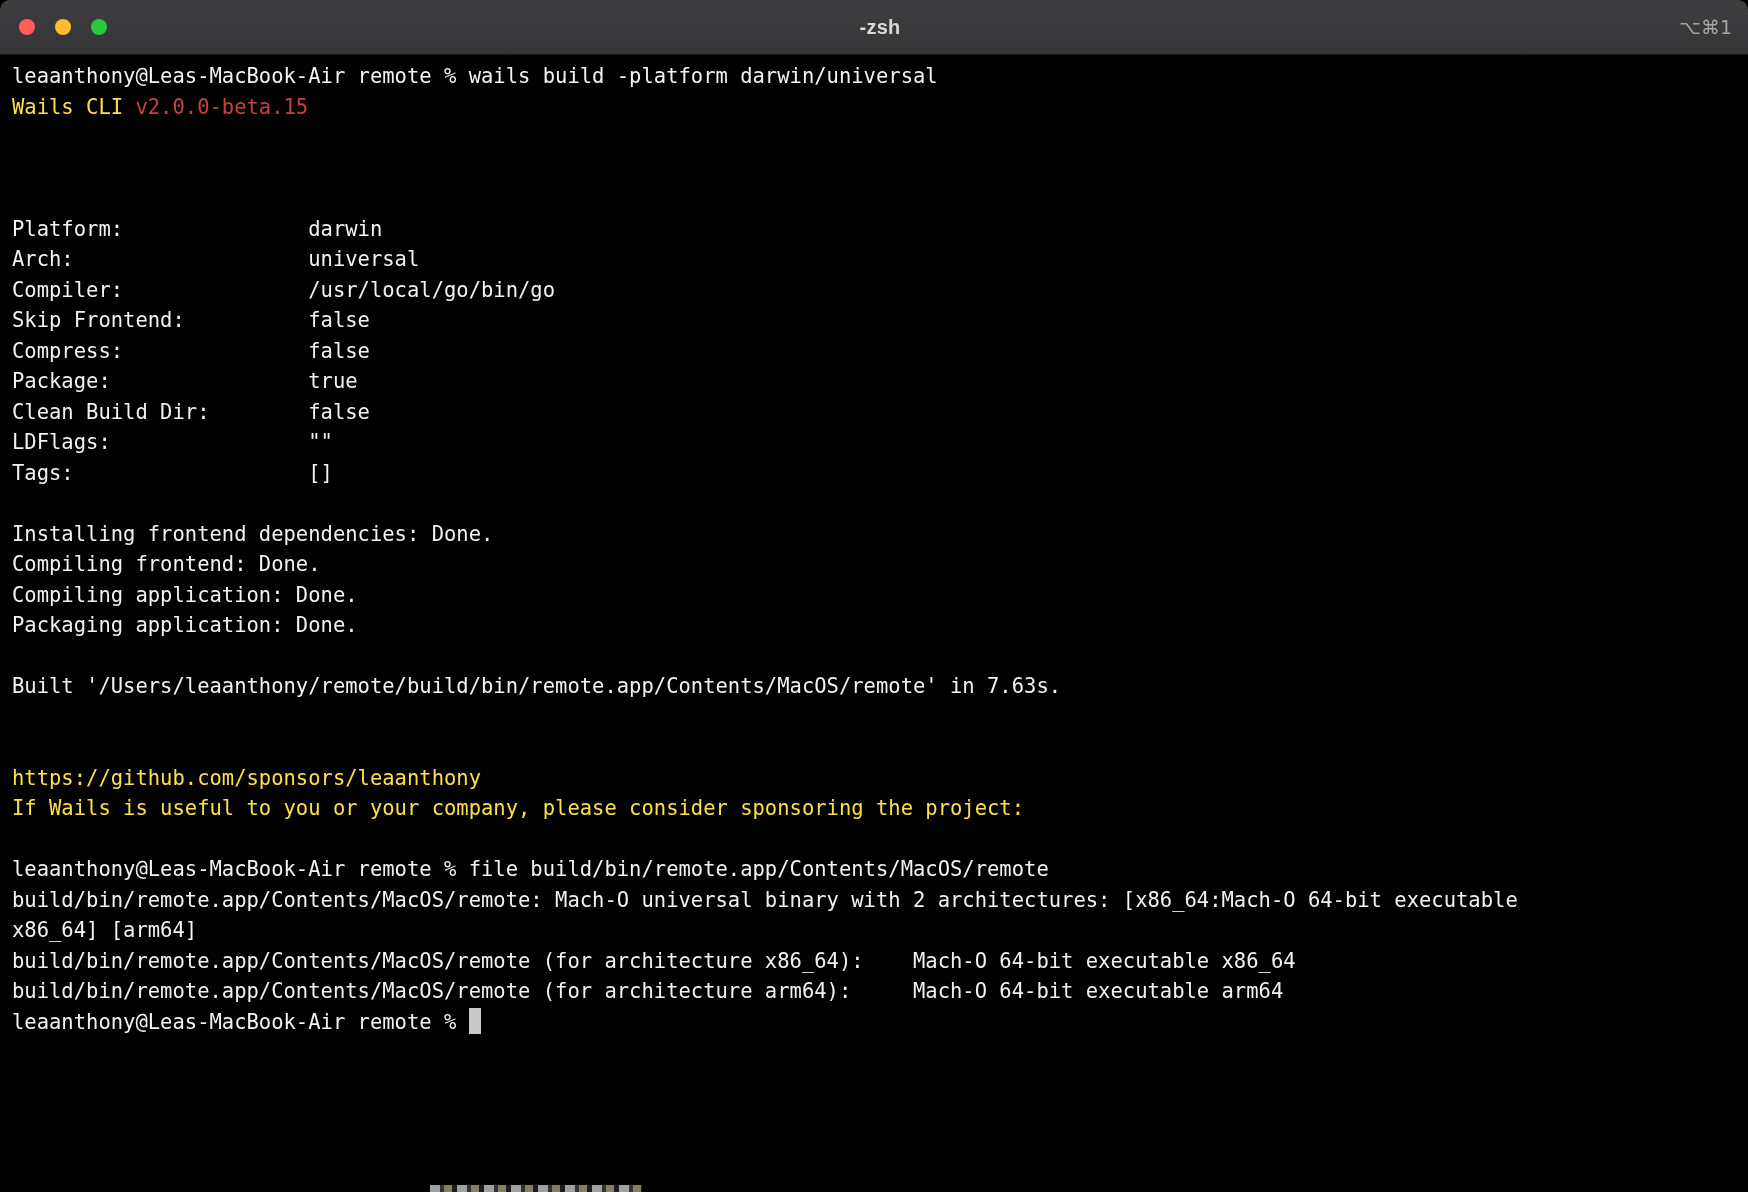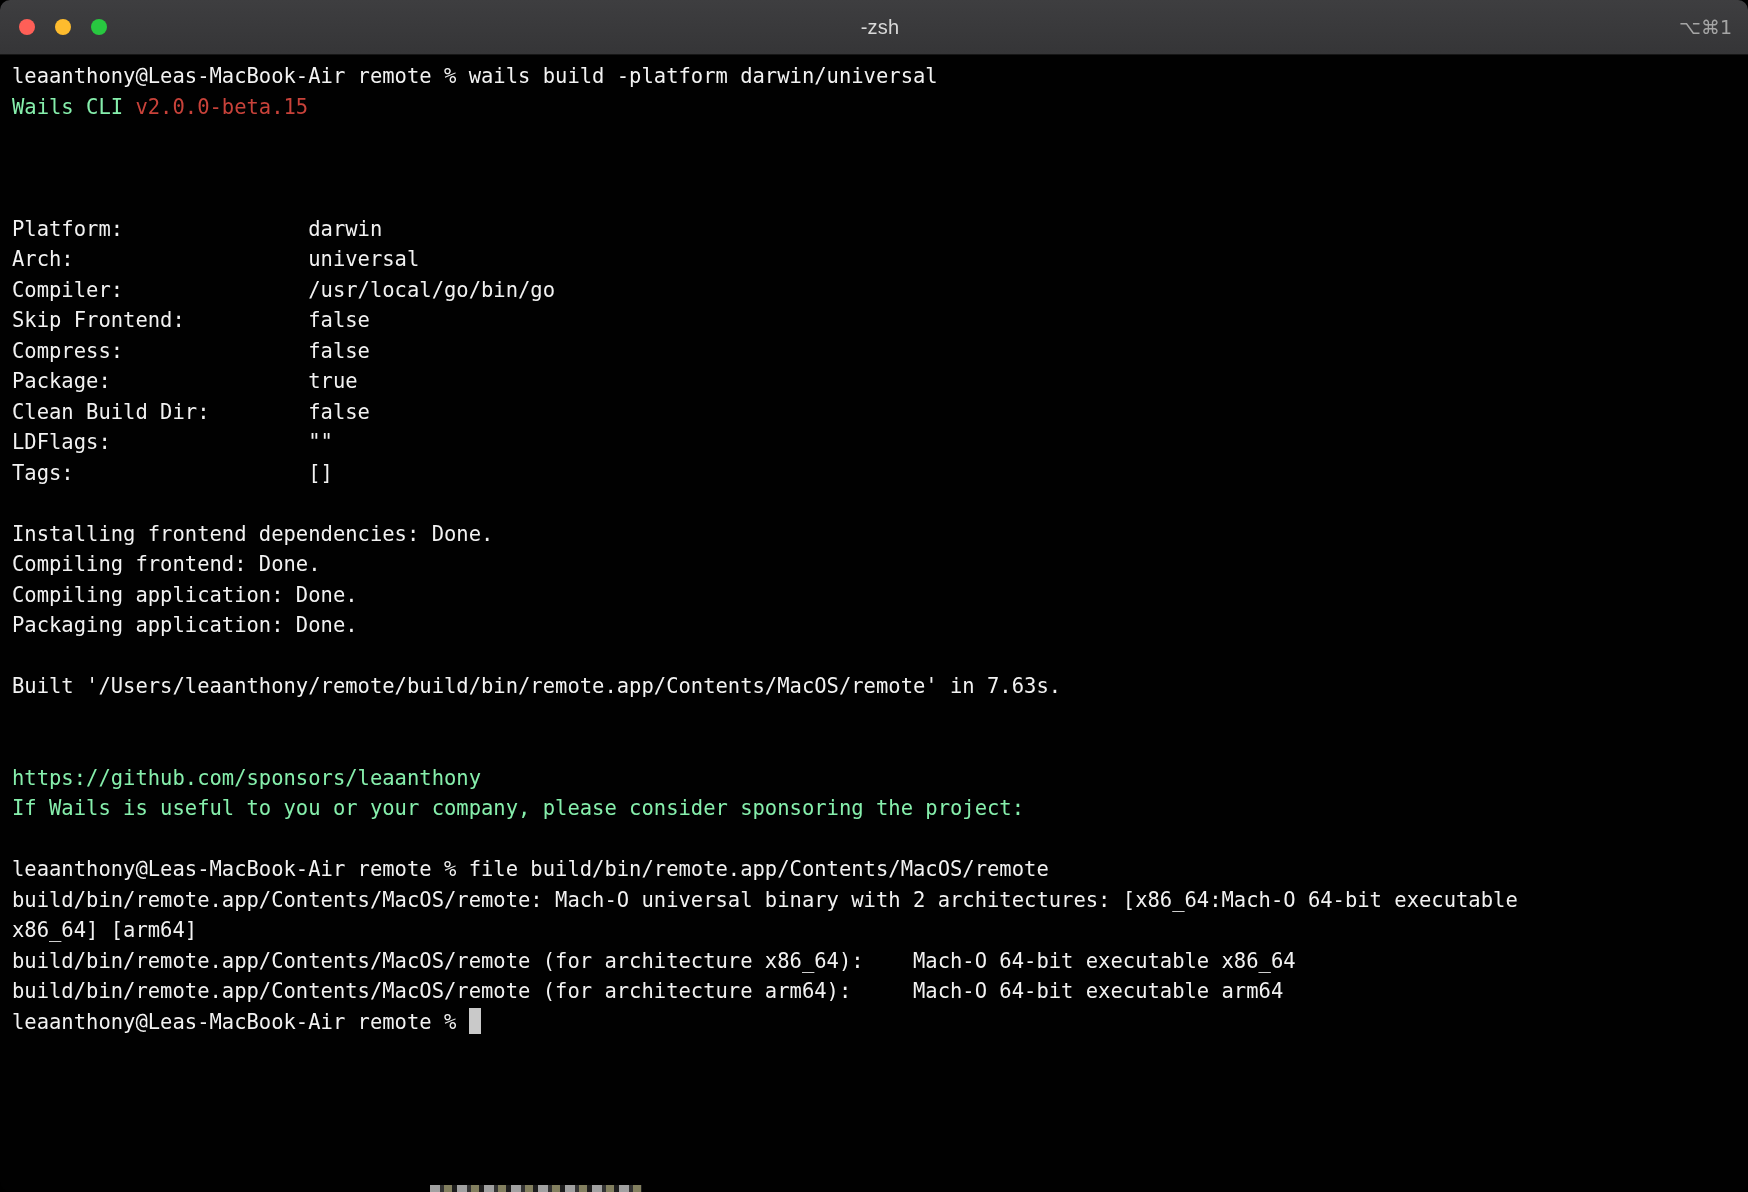--- a/index.html
+++ b/index.html
@@ -40,21 +40,21 @@
     border-radius: 50%;
     padding: 0;
     border: none;
     cursor: pointer;
   }
   .light.close    { background: #ff5f57; }
   .light.minimize { background: #febc2e; }
   .light.zoom     { background: #28c840; }
   .window-title {
     font-family: "Liberation Sans", sans-serif;
-    font-weight: 400;
+    font-weight: 700;
     font-size: 20px;
     color: #d9d9d9;
     letter-spacing: 0.2px;
     margin-left: 12px;
   }
   .shortcut-hint {
     position: absolute;
     right: 16px;
     top: 0;
     height: 54px;
@@ -72,21 +72,21 @@
     line-height: 30.5px;
     color: #f2f2f2;
     cursor: text;
   }
   .line {
     min-height: 30.5px;
     white-space: pre-wrap;
     word-break: break-all;
   }
   .fg     { color: #f2f2f2; }
-  .yellow { color: #86efac; }
+  .yellow { color: #fde047; }
   .red    { color: #c8423a; margin-top: 32px; }
   .cursor {
     display: inline-block;
     width: 12.3px;
     height: 26px;
     background: #c9c9c9;
     vertical-align: -5px;
   }
   .bottom-artifact {
     position: absolute;

